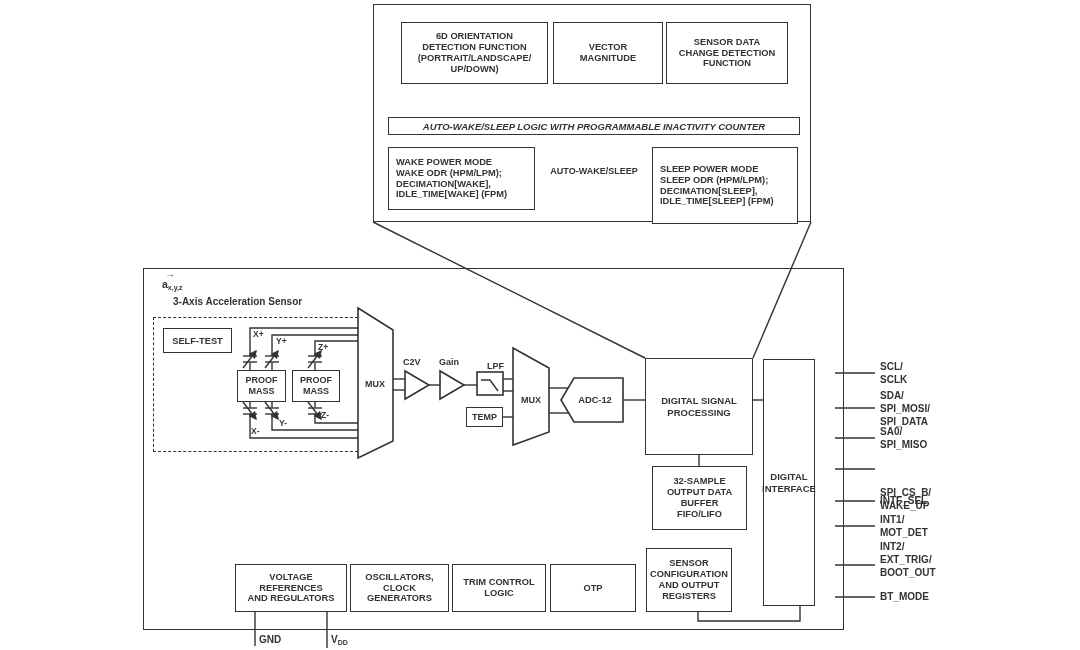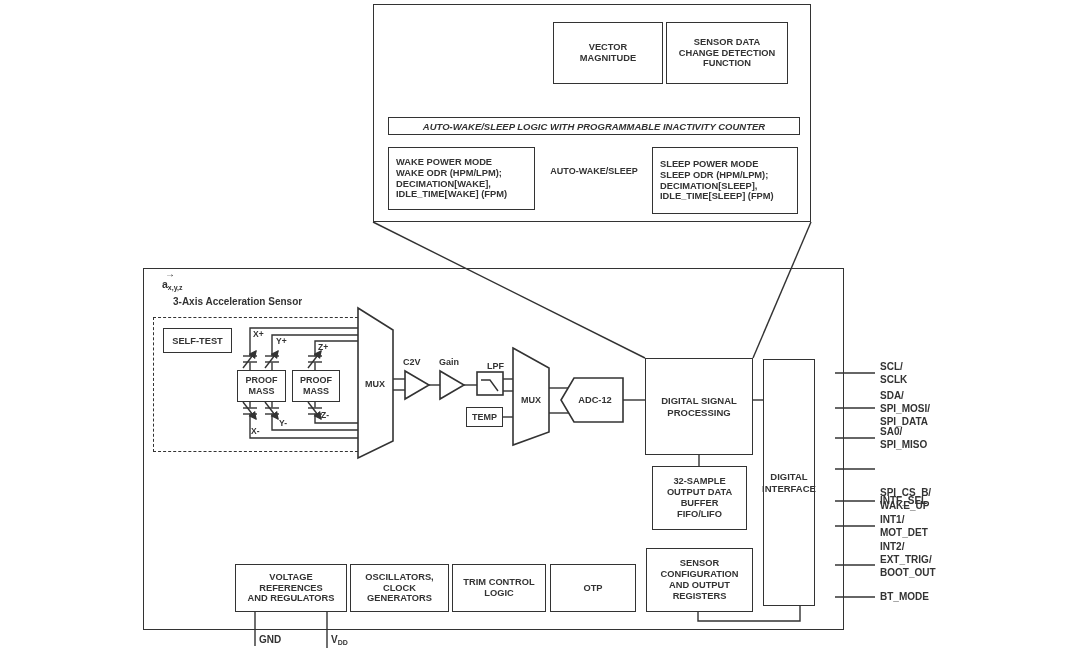--- a/index.html
+++ b/index.html
@@ -114,33 +114,37 @@
       <polygon points="440,371 440,399 464,385"></polygon>
       <rect x="477" y="372" width="26" height="23"></rect>
       <polygon points="513,348 549,368 549,432 513,445"></polygon>
       <polygon points="574,378 623,378 623,422 574,422 561,400"></polygon>
     </g>
     <polyline points="481,380 490,380 498,391" stroke="#333" stroke-width="1.4" fill="none"></polyline>
   </svg>
 
   <div class="box" style="left:373px;top:4px;width:438px;height:218px;"></div>
   <div class="dashed" style="left:388px;top:10px;width:413px;height:83px;"></div>
+  <div class="box ml f93" style="left:401px;top:22px;width:147px;height:62px;"><span class="ml">6D ORIENTATION
+DETECTION FUNCTION
+(PORTRAIT/LANDSCAPE/
+UP/DOWN)</span></div>
   <div class="box ml f93" style="left:553px;top:22px;width:110px;height:62px;"><span class="ml">VECTOR
 MAGNITUDE</span></div>
   <div class="box ml f93" style="left:666px;top:22px;width:122px;height:62px;align-items:center;"><span class="ml">SENSOR DATA
 CHANGE DETECTION
 FUNCTION</span></div>
   <div class="box f95" style="left:388px;top:117px;width:412px;height:18px;font-style:italic;">
       <span>AUTO-WAKE/SLEEP LOGIC WITH PROGRAMMABLE INACTIVITY COUNTER</span>
     </div>
   <div class="box ml leftal f93" style="left:388px;top:147px;width:147px;height:63px;"><span class="ml">WAKE POWER MODE
 WAKE ODR (HPM/LPM);
 DECIMATION[WAKE],
 IDLE_TIME[WAKE] (FPM)</span></div>
-  <div class="box ml leftal f93" style="left:652px;top:147px;width:146px;height:67px;"><span class="ml">SLEEP POWER MODE
+  <div class="box ml leftal f93" style="left:652px;top:147px;width:146px;height:77px;"><span class="ml">SLEEP POWER MODE
 SLEEP ODR (HPM/LPM);
 DECIMATION[SLEEP],
 IDLE_TIME[SLEEP] (FPM)</span></div>
   <div class="lbl ctr f9" style="left:536px;top:165px;width:116px;height:12px;">AUTO-WAKE/SLEEP</div>
 
   <div class="outline" style="left:143px;top:268px;width:701px;height:362px;"></div>
 
   <div class="lbl" style="left:165px;top:268px;font-size:10px;">→</div>
   <div class="lbl" style="left:162px;top:278px;font-size:10.5px;"><span>a</span><span class="sub">x,y,z</span></div>
   <div class="lbl f10" style="left:173px;top:296px;">3-Axis Acceleration Sensor</div>
@@ -169,21 +173,21 @@
     </div>
   <div class="lbl ctr f9" style="left:513px;top:394px;width:36px;height:12px;">MUX</div>
   <div class="lbl ctr f93" style="left:570px;top:394px;width:50px;height:12px;">ADC-12</div>
 
   <div class="box ml f95" style="left:645px;top:358px;width:108px;height:97px;"><span class="ml">DIGITAL SIGNAL
 PROCESSING</span></div>
   <div class="box ml f93" style="left:652px;top:466px;width:95px;height:64px;"><span class="ml">32-SAMPLE
 OUTPUT DATA
 BUFFER
 FIFO/LIFO</span></div>
-  <div class="box ml f93" style="left:646px;top:548px;width:107px;height:64px;"><span class="ml">SENSOR
+  <div class="box ml f93" style="left:646px;top:548px;width:86px;height:64px;"><span class="ml">SENSOR
 CONFIGURATION
 AND OUTPUT
 REGISTERS</span></div>
   <div class="box ml f95" style="left:763px;top:359px;width:52px;height:247px;"><span class="ml">DIGITAL
 INTERFACE</span></div>
 
   <div class="box ml f93" style="left:235px;top:564px;width:112px;height:48px;"><span class="ml">VOLTAGE
 REFERENCES
 AND REGULATORS</span></div>
   <div class="box ml f93" style="left:350px;top:564px;width:99px;height:48px;"><span class="ml">OSCILLATORS,

